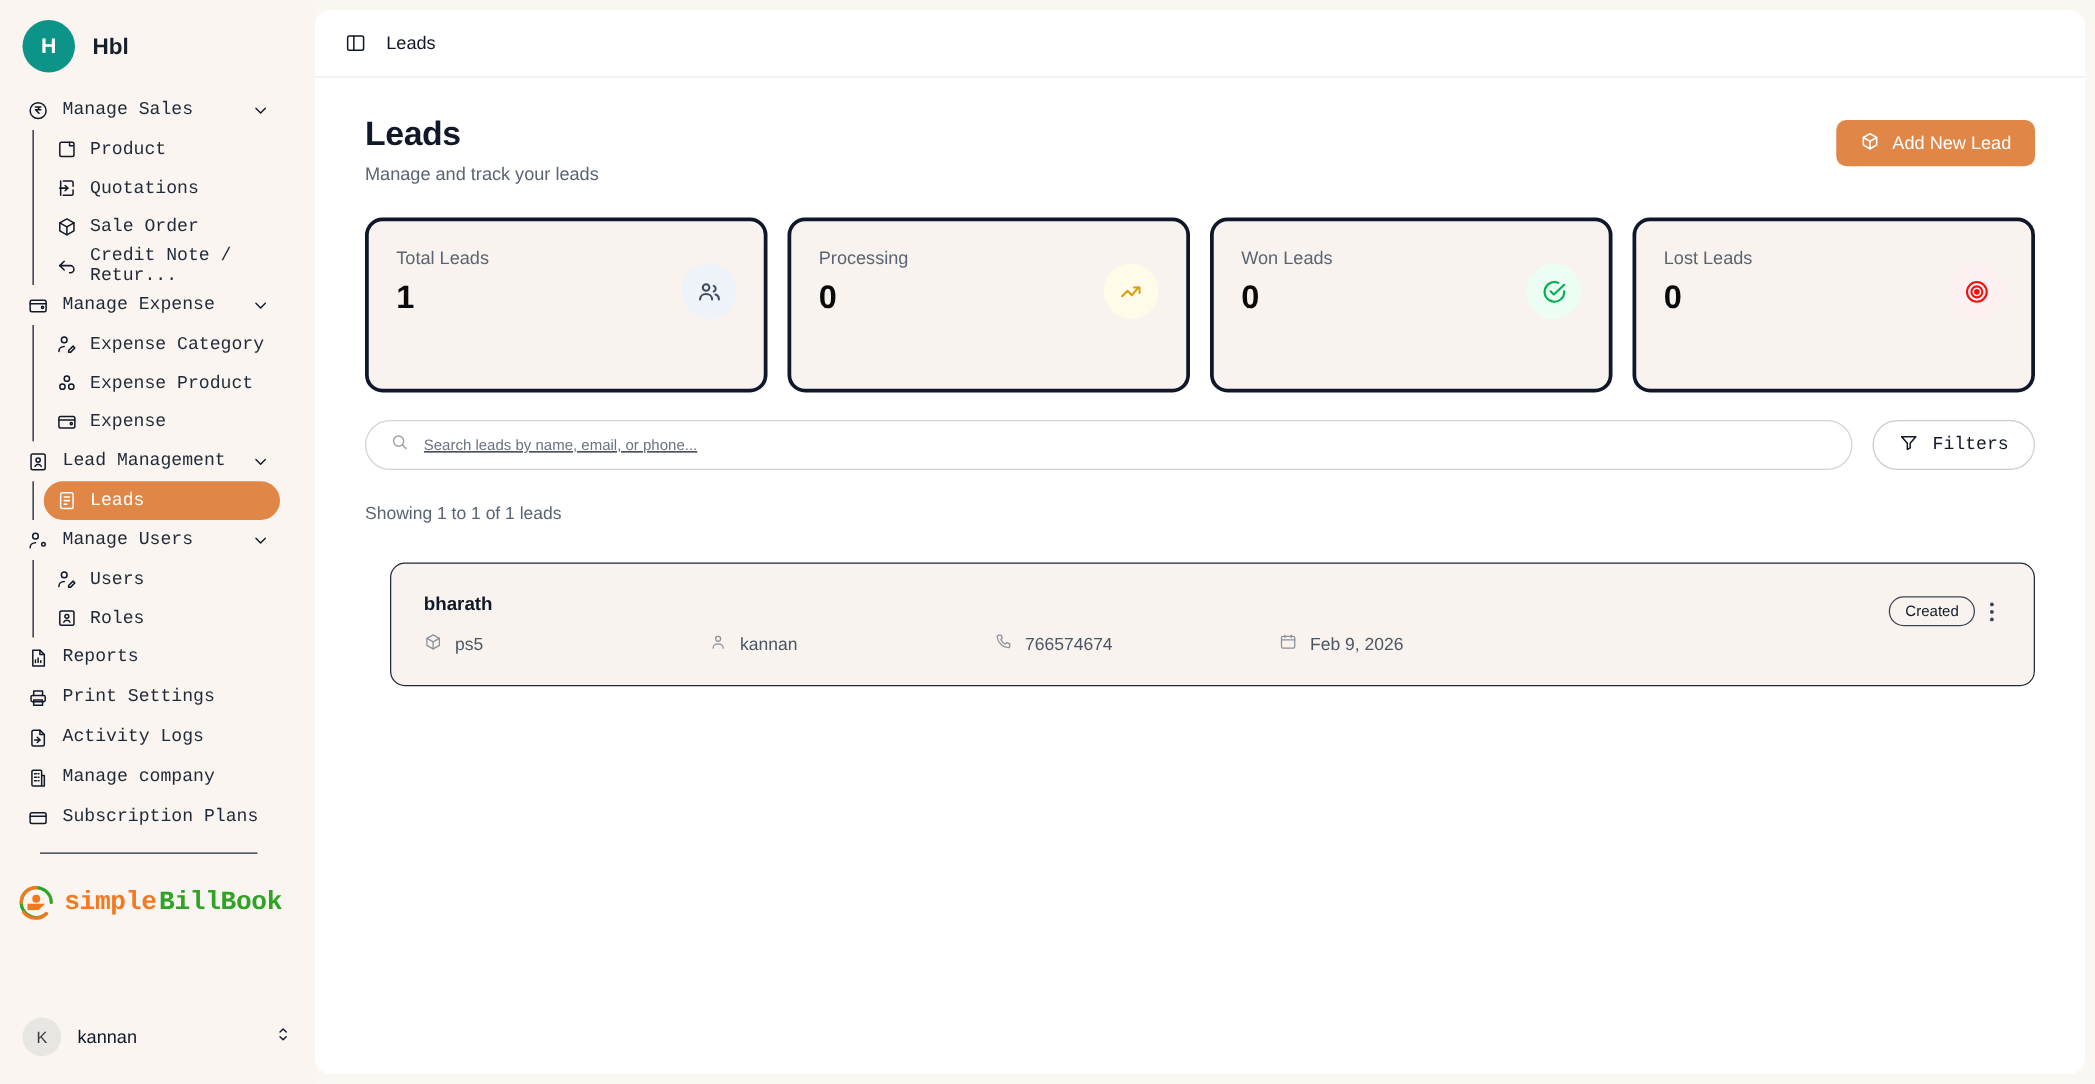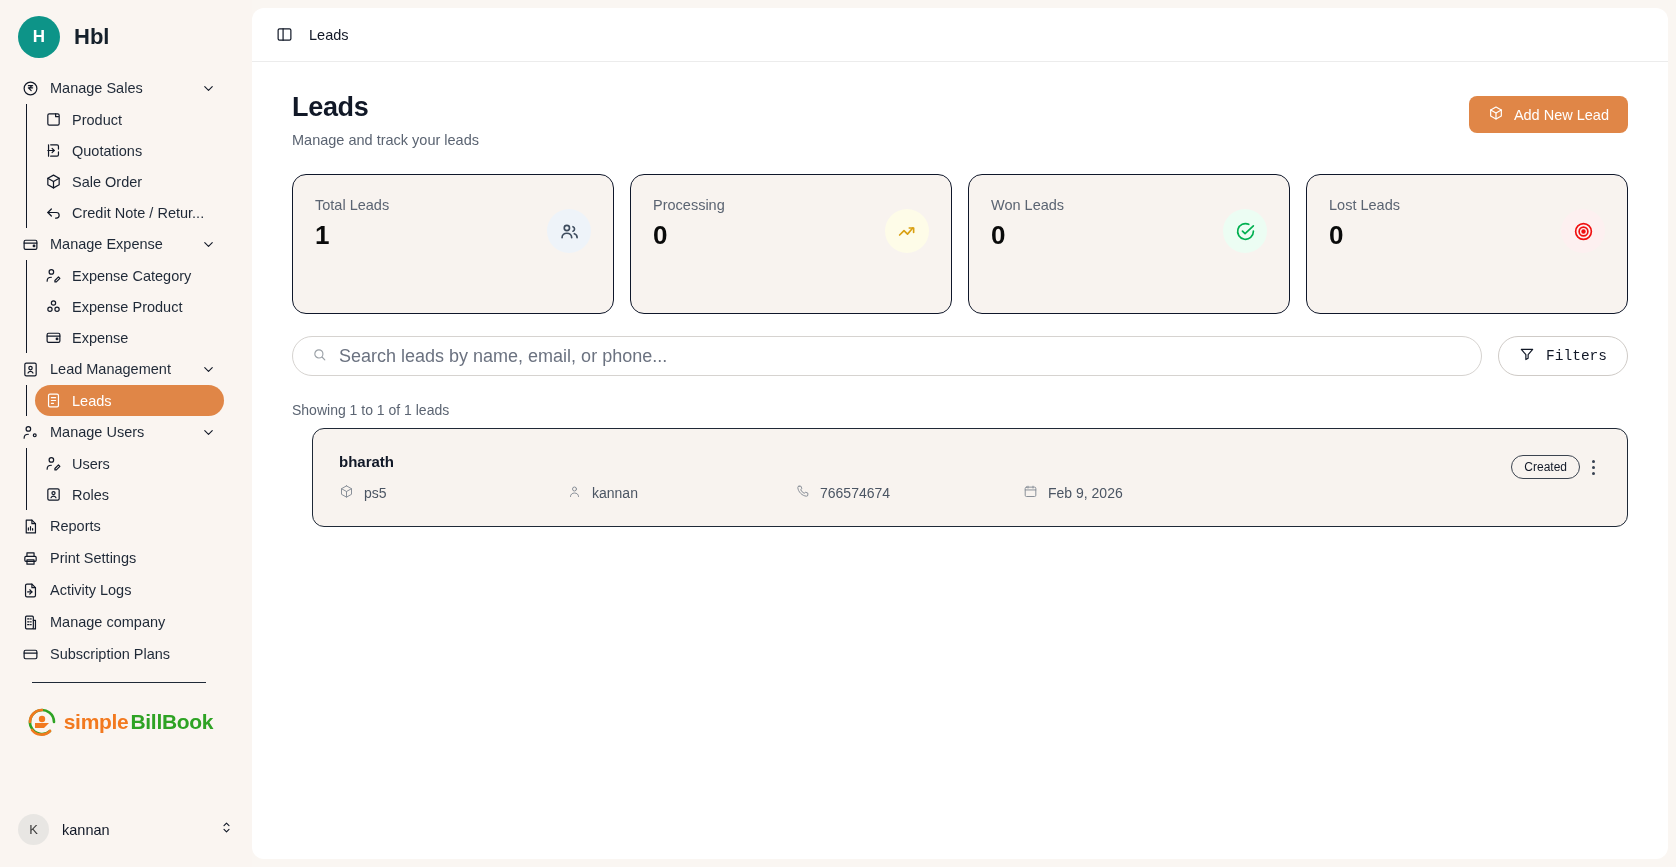--- a/index.html
+++ b/index.html
@@ -19,23 +19,23 @@
     flex: 0 0 252px;
     position: relative;
   }
   .brand { display: flex; align-items: center; gap: 14px; padding: 16px 0 10px 18px; }
   .brand-avatar {
     width: 42px; height: 42px; border-radius: 50%;
     background: #0d9488; color: #ffffff;
     display: flex; align-items: center; justify-content: center;
     font-size: 17px; font-weight: 700;
   }
-  .brand-name { font-size: 22px; font-weight: 700; color: #15202b; }
-
-  .nav { padding: 4px 28px 0 14px; flex: 1 1 auto; overflow: hidden; }
+  .brand-name { font-size: 18px; font-weight: 700; color: #15202b; }
+
+  .nav { padding: 4px 28px 0 14px; flex: 1 1 auto; overflow: hidden; font-family: Liberation Mono, monospace; }
   .nav-group { margin-bottom: 0px; }
   .nav-row {
     display: flex; align-items: center; gap: 11px;
     height: 32px; padding: 0 8px; border-radius: 8px;
     font-size: 14.5px; color: #1f2937; cursor: pointer;
     position: relative;
   }
   .nav-row .chev { margin-left: auto; display: flex; align-items: center; }
   .nav-children { margin-left: 12px; border-left: 1px solid #111827; padding-left: 0px; }
   .nav-child {
@@ -93,21 +93,21 @@
     display: flex; align-items: center; gap: 10px;
     font-size: 14.5px; font-family: inherit; cursor: pointer;
   }
   .add-btn svg { width: 16px; height: 16px; stroke: #ffffff; stroke-width: 1.8; fill: none;
                  stroke-linecap: round; stroke-linejoin: round; }
 
   
   .stats { display: flex; gap: 16px; margin-top: 26px; }
   .stat {
     flex: 1 1 0; height: 140px; background: #f8f3ef;
-    border: 1px solid #0f172a; border-radius: 14px;
+    border: 3px solid #0f172a; border-radius: 14px;
     padding: 22px 22px 0 22px; display: flex; align-items: flex-start;
   }
   .stat-txt { flex: 1 1 auto; }
   .stat-label { font-size: 14.5px; color: #5b6472; }
   .stat-value { font-size: 26px; font-weight: 700; color: #0a0a0a; margin-top: 7px; }
   .stat-ico {
     width: 44px; height: 44px; border-radius: 50%;
     display: flex; align-items: center; justify-content: center;
     margin-top: 12px;
   }
@@ -116,40 +116,40 @@
 
   
   .search-row { display: flex; gap: 16px; margin-top: 22px; align-items: center; }
   .search-box {
     flex: 1 1 auto; height: 40px; border: 1px solid #d6d3d0; border-radius: 9999px;
     display: flex; align-items: center; gap: 12px; padding: 0 19px; background: #ffffff;
   }
   .search-box svg { width: 15px; height: 15px; stroke: #9aa0a6; stroke-width: 1.8; fill: none;
                     stroke-linecap: round; stroke-linejoin: round; }
   .search-input {
-    border: none; outline: none; flex: 1 1 auto; font-size: 18px;
-    font-family: inherit; color: #111827; background: transparent;
+    border: none; outline: none; flex: 1 1 auto; font-size: 12px;
+    font-family: inherit; color: #111827; background: transparent; text-decoration: underline;
   }
   .search-input::placeholder { color: #6b7280; }
   .filters-btn {
     height: 40px; padding: 0 20px; border-radius: 9999px;
     border: 1px solid #cfcbc7; background: #ffffff; cursor: pointer;
     display: flex; align-items: center; gap: 11px;
     font-size: 14.5px; font-family: Liberation Mono, monospace; color: #111827;
   }
   .filters-btn svg { width: 16px; height: 16px; stroke: #111827; stroke-width: 1.8; fill: none;
                      stroke-linecap: round; stroke-linejoin: round; }
 
   
   .list-head { margin-top: 26px; }
   .list-title { font-size: 19px; font-weight: 700; color: #111827; }
   .list-sub { font-size: 14px; color: #5b6472; margin-top: 9px; }
 
   
-  .leads { margin-top: 10px; padding-left: 20px; }
+  .leads { margin-top: 32px; padding-left: 20px; }
   .lead-card {
     background: #f8f3ef; border: 1px solid #1f2937; border-radius: 12px;
     padding: 24px 26px; display: flex; align-items: flex-start;
     cursor: pointer;
   }
   .lead-main { flex: 1 1 auto; }
   .lead-name { font-size: 15px; font-weight: 700; color: #111827; }
   .lead-meta { display: flex; margin-top: 14px; }
   .meta-item { display: flex; align-items: center; gap: 10px; font-size: 14px; color: #4b5563; }
   .meta-item:nth-child(1) { width: 228px; }

